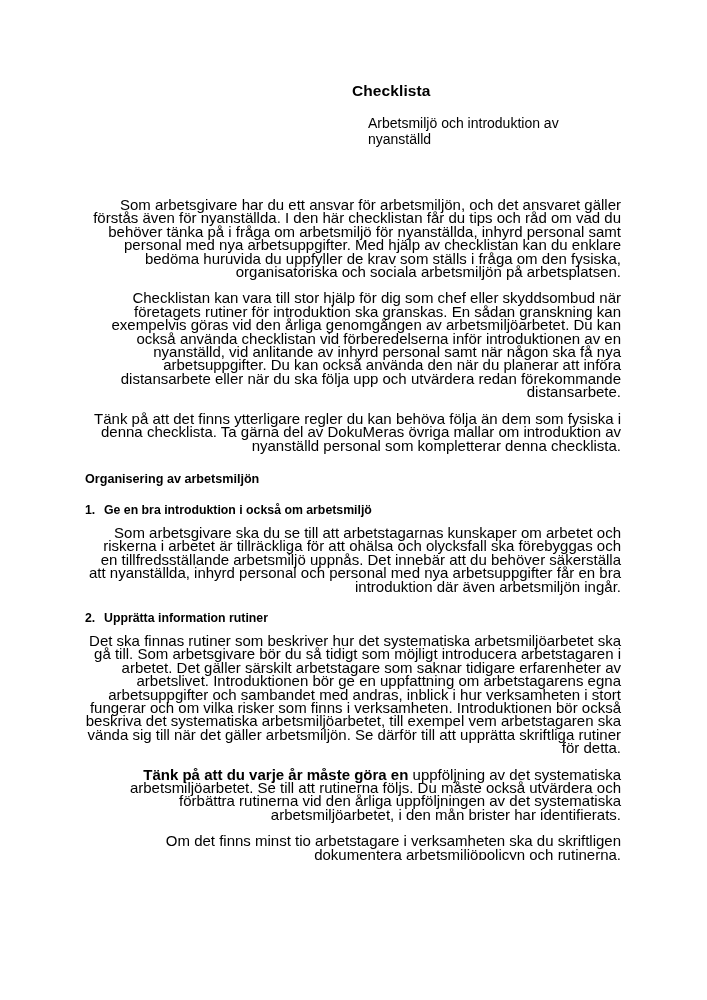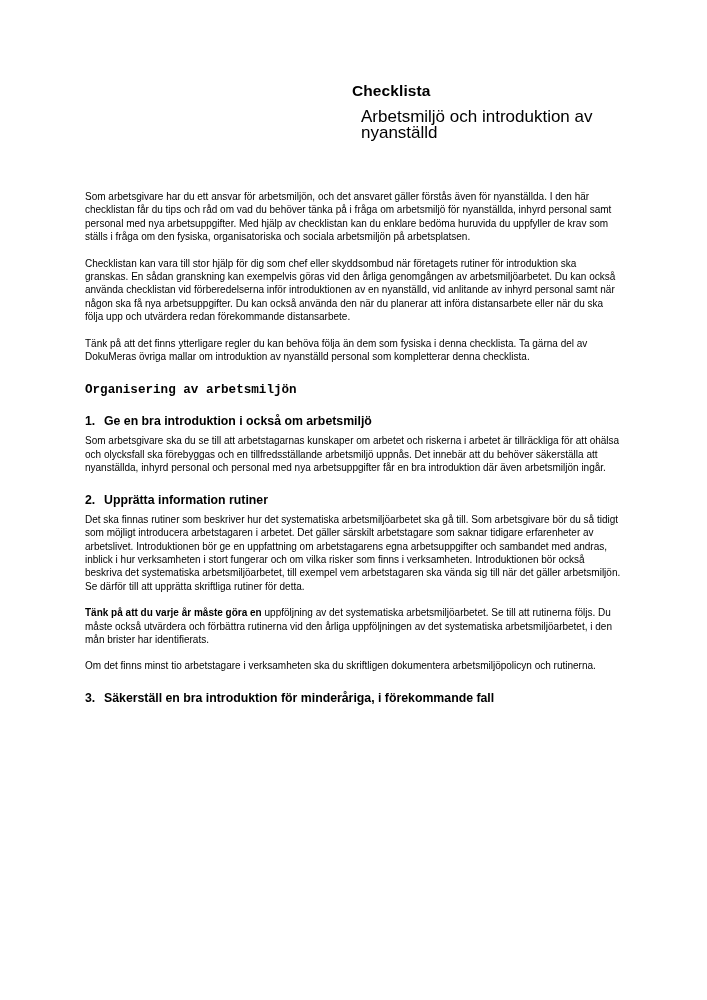--- a/index.html
+++ b/index.html
@@ -29,48 +29,47 @@
     width: 280px;
   }
   .doc-title {
     font-size: 15.5px;
     font-weight: bold;
     line-height: 18px;
     letter-spacing: 0.1px;
     margin: 0 0 1px 0;
   }
   .doc-subtitle {
-    font-size: 17px;
+    font-size: 14px;
     font-weight: normal;
     line-height: 15.5px;
-    margin: 9px;
+    margin: 16px;
   }
 
   
   .content {
     position: absolute;
     left: 85px;
     top: 190px;
     width: 536px;
   }
 
   p.body-par {
-    font-size: 10px;
+    font-size: 15px;
     line-height: 13.4px;
-    margin: 0 0 13px 0;
-    text-align: left;
+    margin: 8px 0 13px 0;
+    text-align: right;
   }
   p.body-par:last-child { margin-bottom: 0; }
 
   .section-heading {
     font-size: 12.6px;
     font-weight: bold;
     line-height: 15px;
     margin: 20px 0 16px 0;
-    font-family: Liberation Mono, monospace;
   }
 
   
   .num-heading {
     font-size: 12.3px;
     font-weight: bold;
     line-height: 15px;
     margin: 0 0 5px 0;
     display: flex;
     align-items: flex-start;

